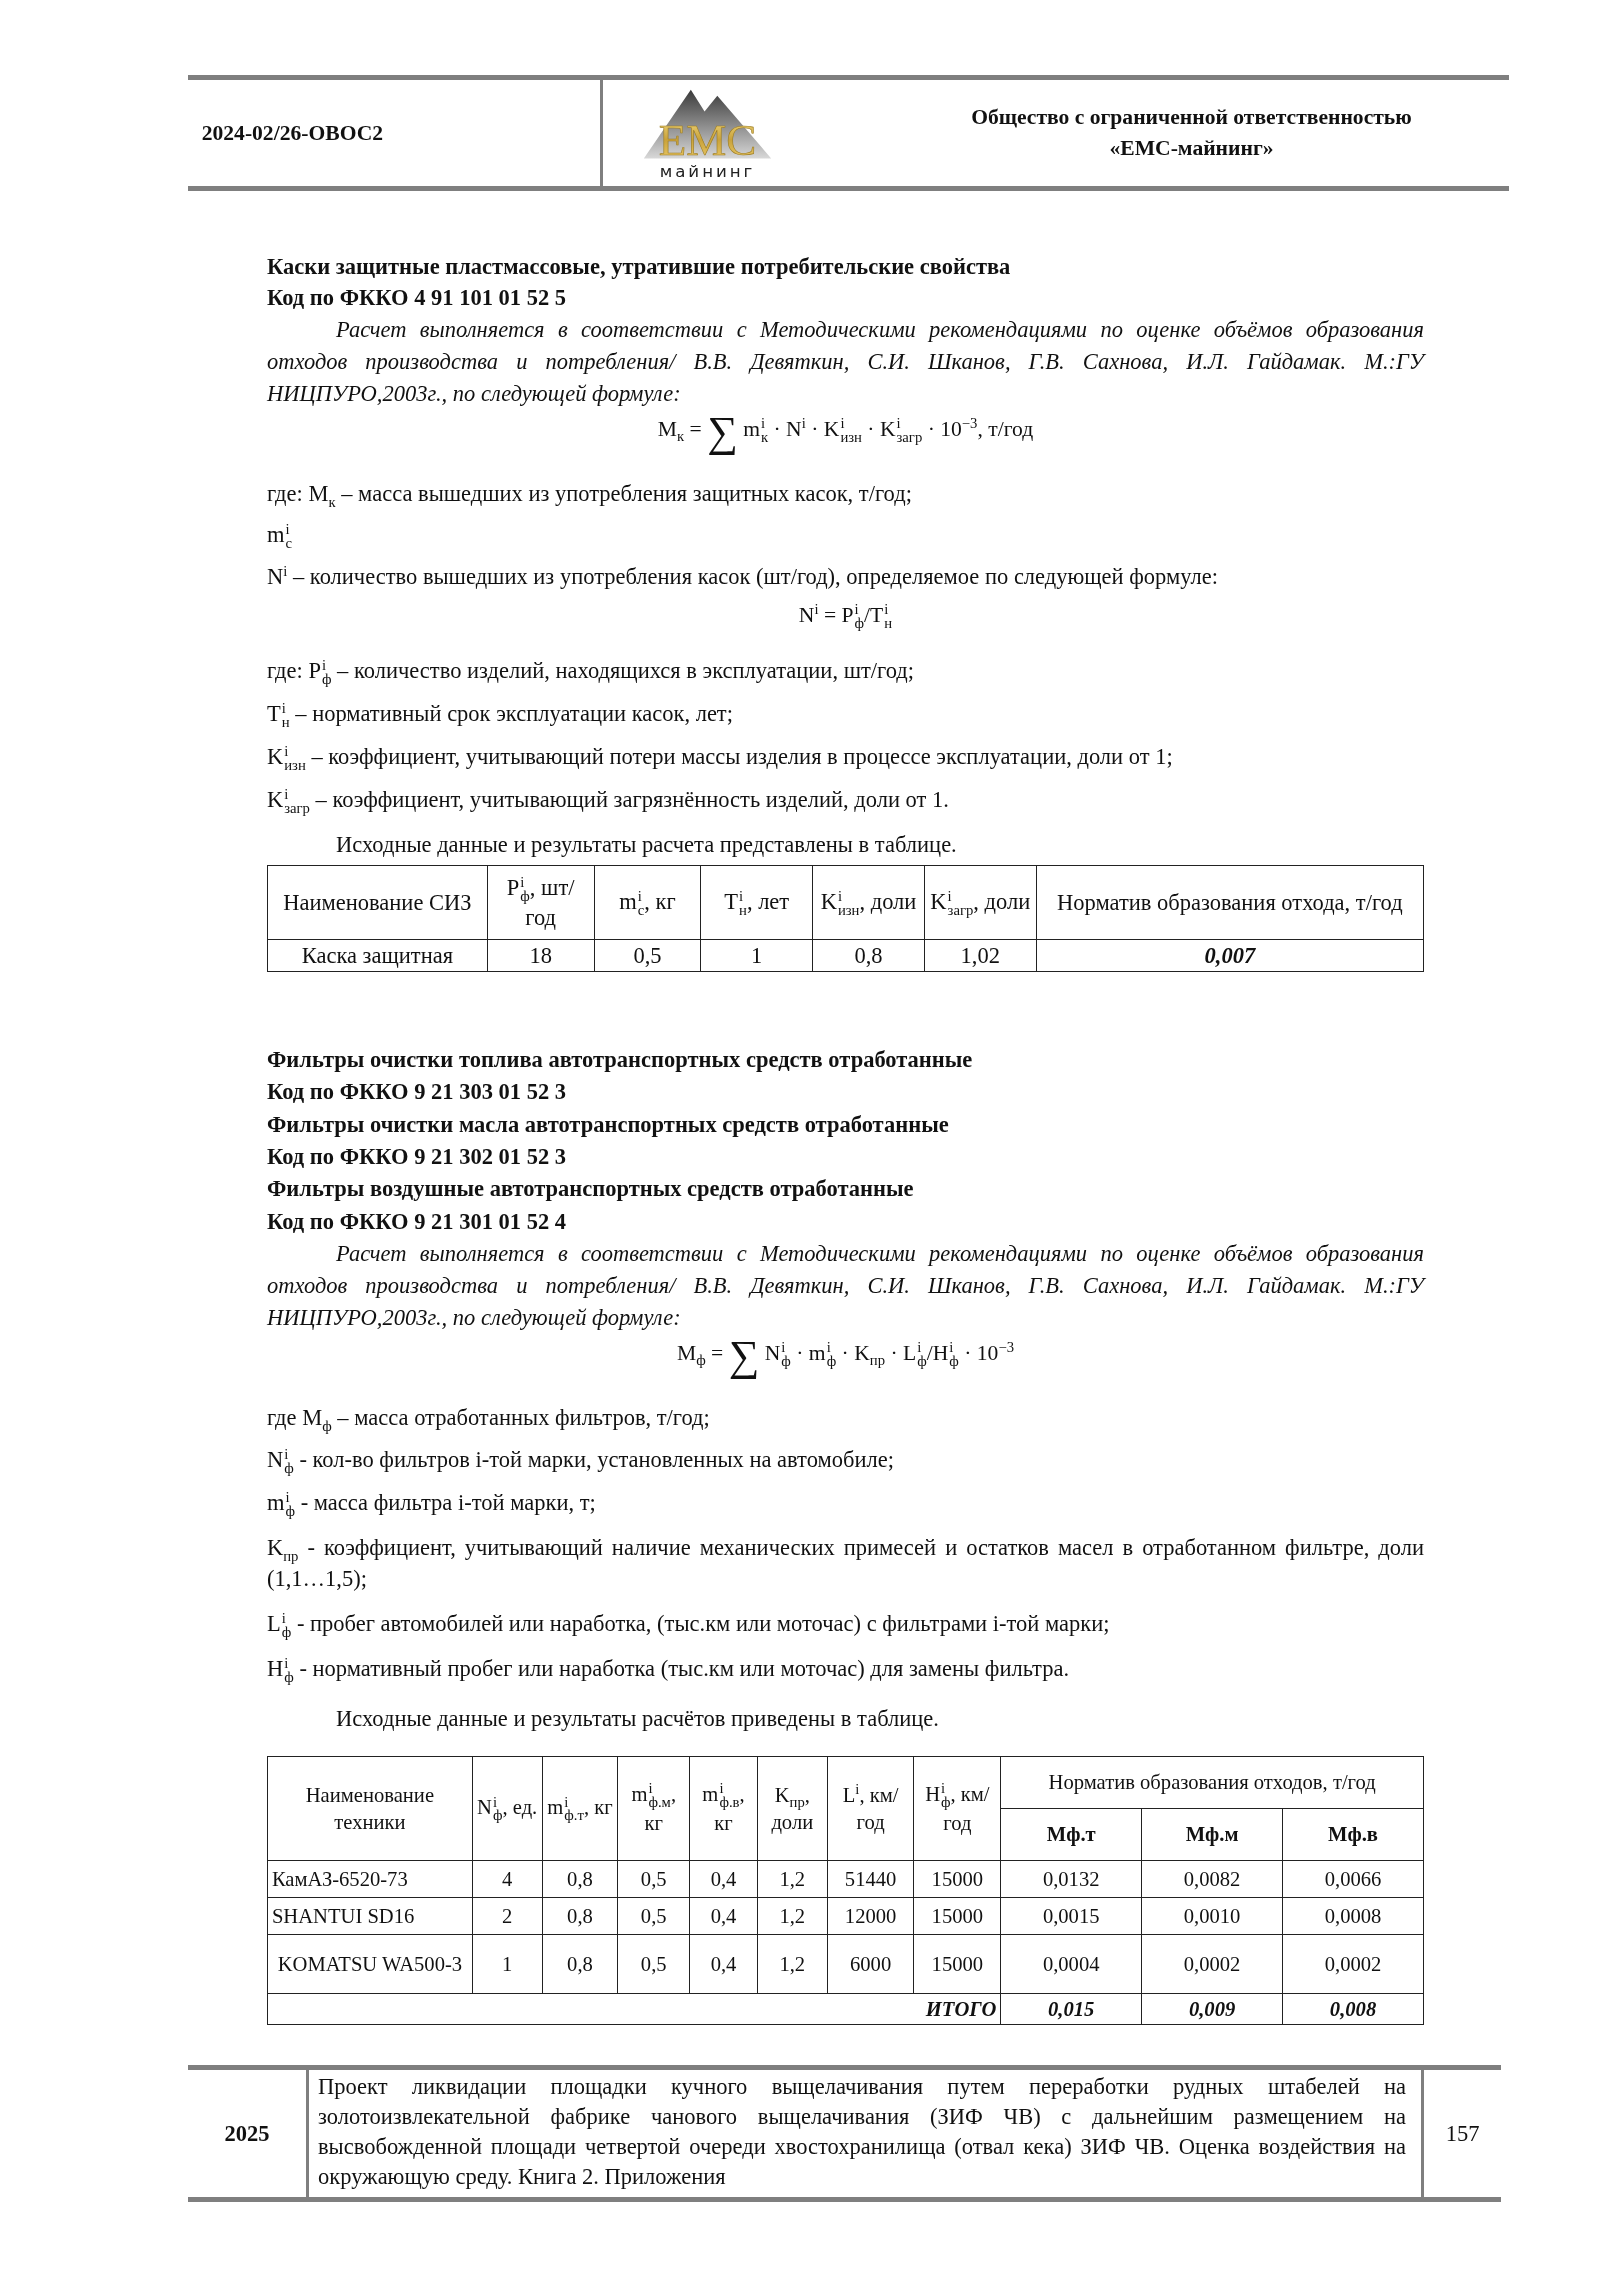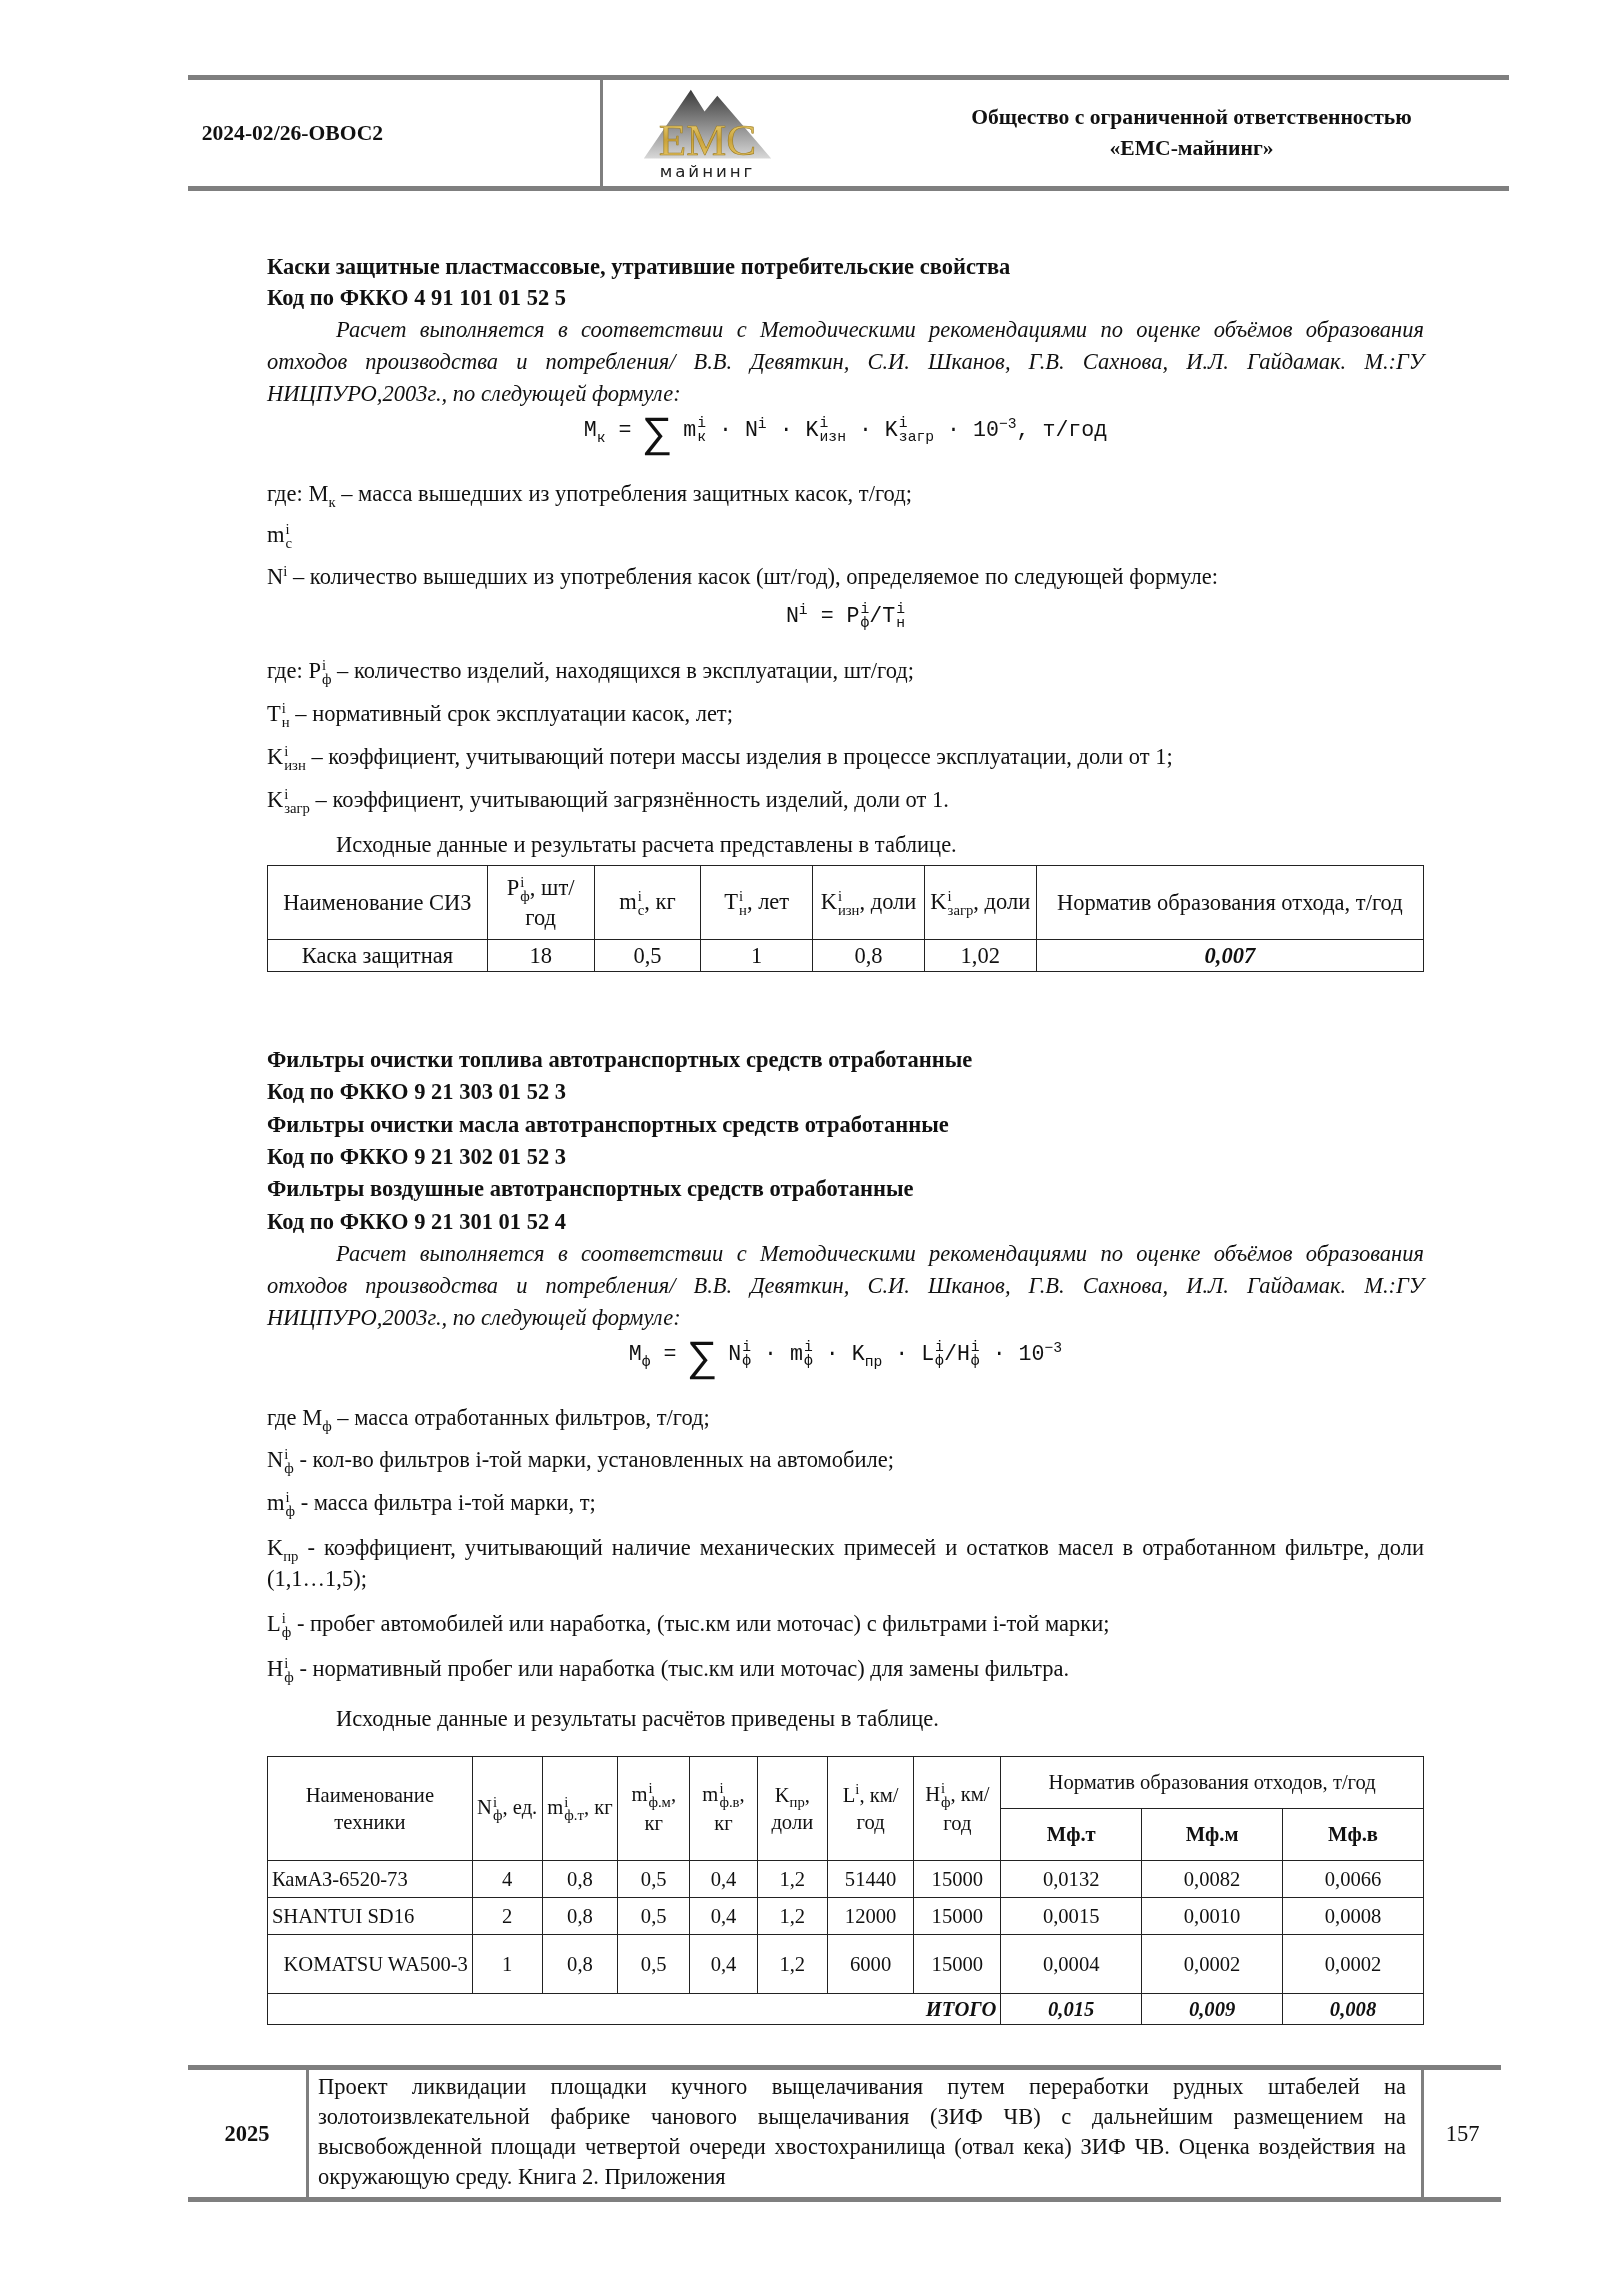--- a/index.html
+++ b/index.html
@@ -15,21 +15,21 @@
   .hdr-div { position:absolute; left:412px; top:0; bottom:0; width:2.9px; background:#7f7f7f; }
   .hdr-logo { position:absolute; left:446px; top:2px; width:147px; height:100px; }
   .hdr-org { position:absolute; left:686px; right:0; top:0; height:100%; display:flex; flex-direction:column;
              justify-content:center; align-items:center; font-weight:bold; font-size:21.6px; line-height:31px; }
 
   
   .t { font-size:22.5px; line-height:31px; }
   .bold { font-weight:bold; }
   .para { left:267px; width:1157px; text-align:justify; font-size:22.5px; line-height:32px;font-style:italic; }
   .indent { text-indent:69px; }
-  .formula { left:267px; width:1157px; text-align:center; font-family:Liberation Mono, monospace;
+  .formula { left:267px; width:1157px; text-align:center; font-family:Liberation Serif, serif;
              font-size:21.6px; }
   .sum { font-size:43px; vertical-align:-9.8px; line-height:0; }
   sup, sub { font-size:14.7px; line-height:0; }
   .ss { display:inline-block; vertical-align:middle; line-height:13.7px; font-size:14.7px; text-align:left; margin-left:1px; }
   .ss span { display:block; }
   .def { left:267px; width:1157px; font-size:22.5px; line-height:31px; }
 
   
   table { border-collapse:collapse; font-family:"Liberation Serif", serif; }
   td, th { border:1.5px solid #222; text-align:center; vertical-align:middle; font-weight:normal; padding:0 3.9px; }
@@ -212,21 +212,21 @@
     <td>0,5</td>
     <td>0,4</td>
     <td>1,2</td>
     <td>12000</td>
     <td>15000</td>
     <td>0,0015</td>
     <td>0,0010</td>
     <td>0,0008</td>
   </tr>
   <tr style="height:59px;">
-    <td style="text-align:right;">KOMATSU WA500-3</td>
+    <td style="text-align:center;">KOMATSU WA500-3</td>
     <td>1</td>
     <td>0,8</td>
     <td>0,5</td>
     <td>0,4</td>
     <td>1,2</td>
     <td>6000</td>
     <td>15000</td>
     <td>0,0004</td>
     <td>0,0002</td>
     <td>0,0002</td>

